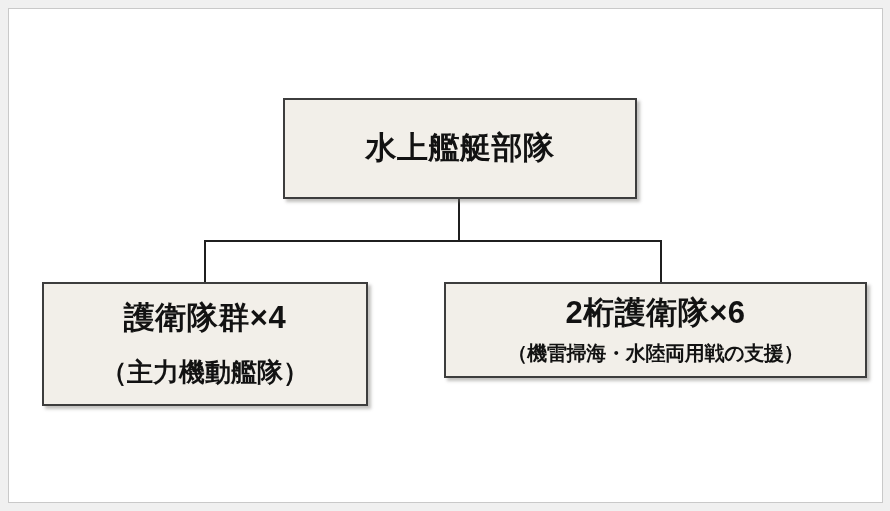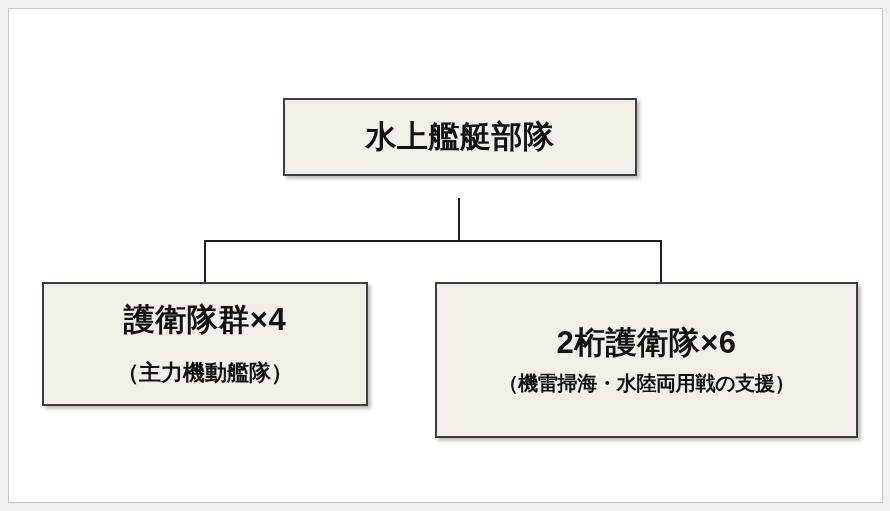--- a/index.html
+++ b/index.html
@@ -76,46 +76,46 @@
     align-items: center;
     justify-content: center;
     color: #121212;
     text-align: center;
   }
 
   #node-surface-fleet {
     left: 274px;
     top: 89px;
     width: 354px;
-    height: 78px;
+    height: 101px;
     justify-content: center;
   }
   #node-escort-flotilla {
     left: 33px;
     top: 273px;
     width: 326px;
     height: 124px;
     gap: 12px;
   }
   #node-escort-division {
-    left: 426px;
+    left: 435px;
     top: 273px;
     width: 423px;
-    height: 156px;
+    height: 96px;
   }
 
   .node-line-primary {
     font-size: 31px;
     font-weight: bold;
     line-height: 1.18;
     letter-spacing: 0.5px;
     white-space: nowrap;
   }
   .node-line-secondary {
-    font-size: 22px;
+    font-size: 26px;
     font-weight: bold;
     line-height: 1.2;
     letter-spacing: 0px;
     white-space: nowrap;
     margin-top: 9px;
   }
   #node-escort-division .node-line-secondary {
     font-size: 20px;
     letter-spacing: -0.3px;
   }

